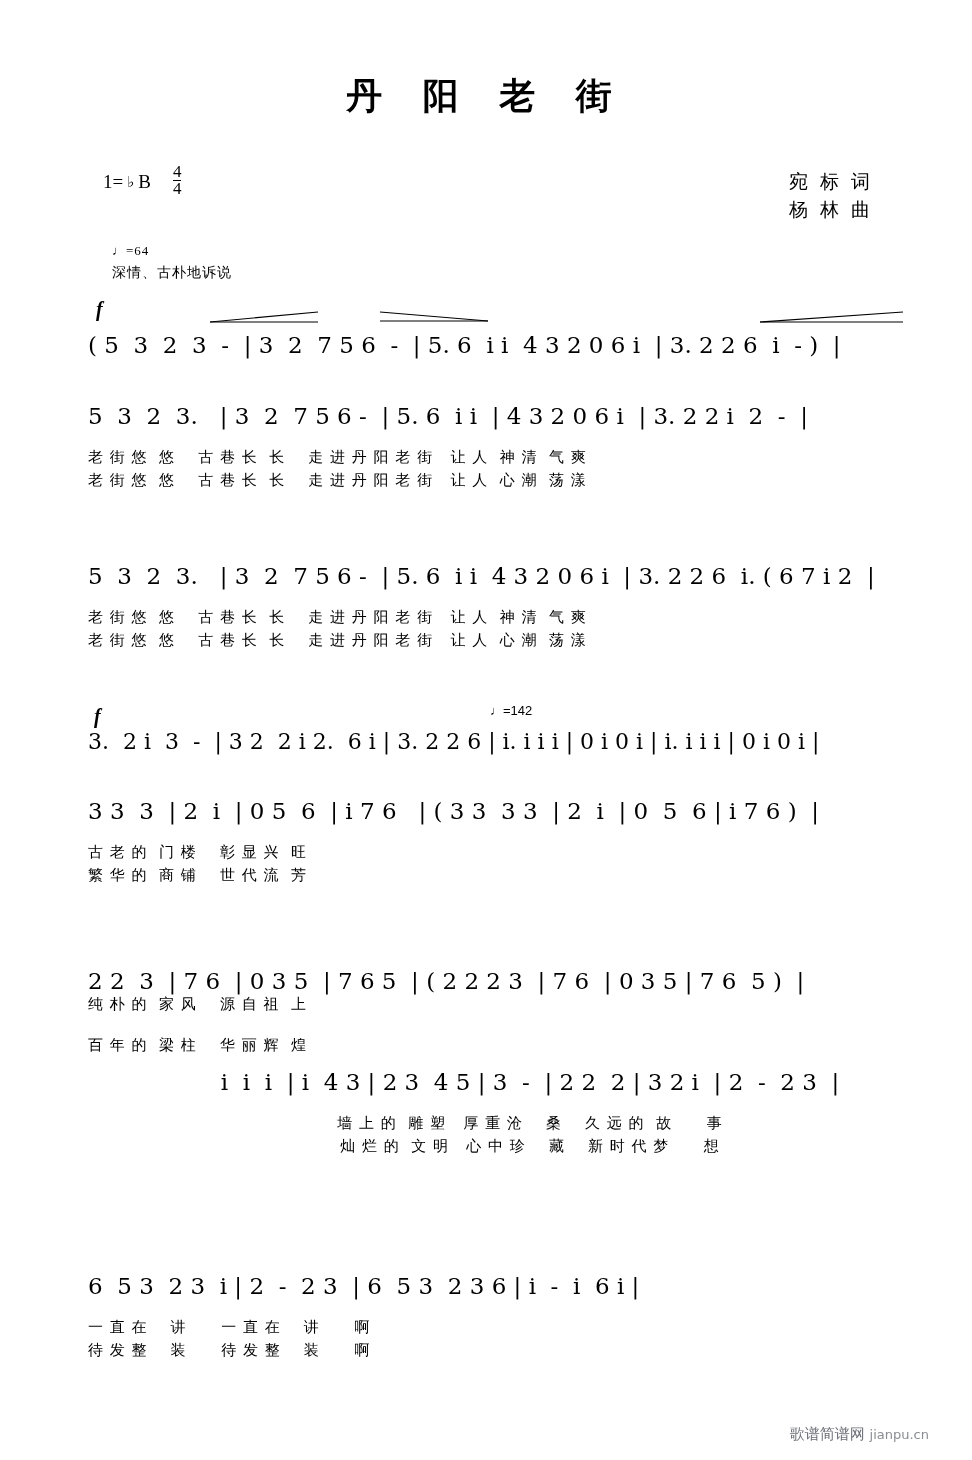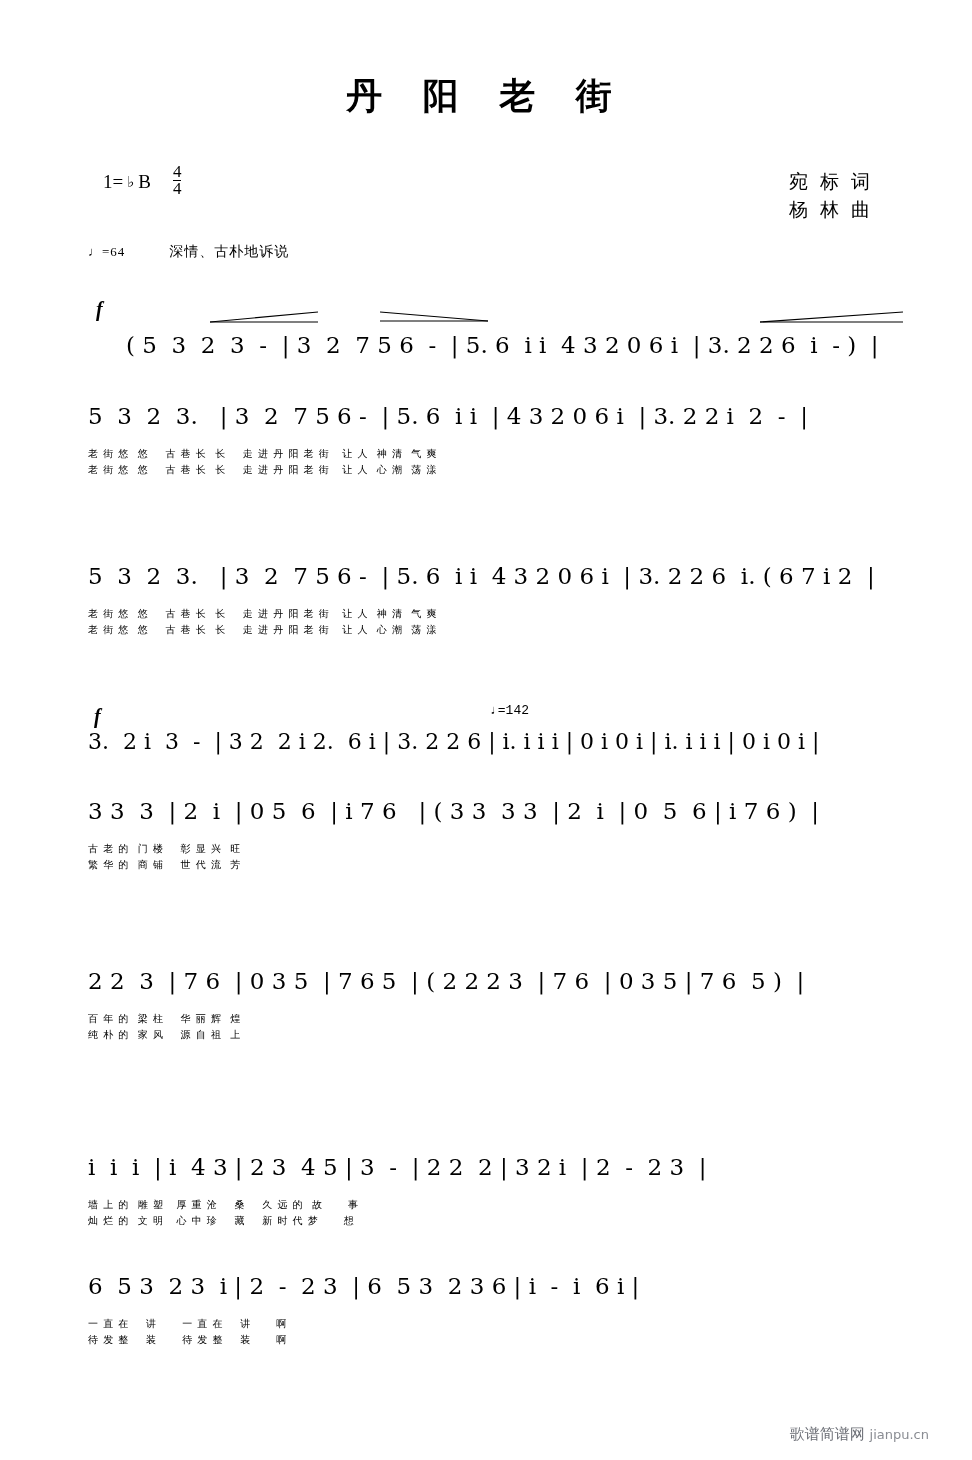--- a/index.html
+++ b/index.html
@@ -71,58 +71,59 @@
 
   
   .tempo-line {
     position: absolute;
     left: 88px;
     top: 243px;
     font-size: 14px;
     letter-spacing: 1px;
     display: flex;
     align-items: baseline;
-    gap: 20px;
+    gap: 5px;
+    flex-direction: column;
   }
   .tempo-line .metro { font-size: 13px; }
   .tempo-line .expr { font-size: 14px; font-family: "DejaVu Serif", serif; margin-left: 24px; }
 
   
   .system {
     position: absolute;
     left: 0;
     width: 972px;
   }
   .noteline {
     font-family: "DejaVu Serif", "Liberation Serif", serif;
     font-size: 23px;
     letter-spacing: 0px;
     white-space: pre;
     padding-left: 88px;
     line-height: 1.0;
   }
   .lyricline {
     font-family: "DejaVu Serif", "Liberation Serif", serif;
-    font-size: 10px;
+    font-size: 15px;
     white-space: pre;
     padding-left: 88px;
     letter-spacing: 1px;
     line-height: 1.55;
   }
   .dyn {
     position: absolute;
     font-style: italic;
     font-family: "Liberation Serif", serif;
     font-size: 20px;
     font-weight: bold;
   }
   .tempo-mark {
     position: absolute;
     font-size: 13px;
-    font-family: Liberation Mono, monospace;
+    font-family: Liberation Sans, sans-serif;
   }
   .hairpin {
     position: absolute;
     height: 12px;
   }
   .hairpin svg { display: block; }
 
   .watermark {
     position: absolute;
     right: 20px;
@@ -175,21 +176,21 @@
           <line x1="0" y1="2" x2="108" y2="11" stroke="#000" stroke-width="1.1"></line>
           <line x1="0" y1="11" x2="108" y2="11" stroke="#000" stroke-width="1.1"></line>
         </svg>
     </div>
     <div class="hairpin" style="left:760px; top:10px;">
       <svg width="145" height="14">
           <line x1="0" y1="12" x2="143" y2="2" stroke="#000" stroke-width="1.1"></line>
           <line x1="0" y1="12" x2="143" y2="12" stroke="#000" stroke-width="1.1"></line>
         </svg>
     </div>
-    <div class="noteline" style="padding-top:34px;margin-left:38px;">( 5  3  2  3  -  | 3  2  7 5 6  -  | 5. 6  i i  4 3 2 0 6 i  | 3. 2 2 6  i  - )  |</div>
+    <div class="noteline" style="padding-top:34px;">( 5  3  2  3  -  | 3  2  7 5 6  -  | 5. 6  i i  4 3 2 0 6 i  | 3. 2 2 6  i  - )  |</div>
   </div>
 
   <div class="system" style="top:405px;">
     <div class="noteline">5  3  2  3.   | 3  2  7 5 6 -  | 5. 6  i i  | 4 3 2 0 6 i  | 3. 2 2 i  2  -  |</div>
     <div class="lyricline" style="padding-top:18px;">老 街 悠  悠    古 巷 长  长    走 进 丹 阳 老 街   让 人  神 清  气 爽</div>
     <div class="lyricline">老 街 悠  悠    古 巷 长  长    走 进 丹 阳 老 街   让 人  心 潮  荡 漾</div>
   </div>
 
   <div class="system" style="top:565px;">
     <div class="noteline">5  3  2  3.   | 3  2  7 5 6 -  | 5. 6  i i  4 3 2 0 6 i  | 3. 2 2 6  i. ( 6 7 i 2  |</div>
@@ -204,25 +205,25 @@
   </div>
 
   <div class="system" style="top:800px;">
     <div class="noteline">3 3  3  | 2  i  | 0 5  6  | i 7 6   | ( 3 3  3 3  | 2  i  | 0  5  6 | i 7 6 )  |</div>
     <div class="lyricline" style="padding-top:18px;">古 老 的  门 楼    彰 显 兴  旺</div>
     <div class="lyricline">繁 华 的  商 铺    世 代 流  芳</div>
   </div>
 
   <div class="system" style="top:970px;">
     <div class="noteline">2 2  3  | 7 6  | 0 3 5  | 7 6 5  | ( 2 2 2 3  | 7 6  | 0 3 5 | 7 6  5 )  |</div>
+    <div class="lyricline">纯 朴 的  家 风    源 自 祖  上</div>
     <div class="lyricline" style="padding-top:18px;">百 年 的  梁 柱    华 丽 辉  煌</div>
-    <div class="lyricline">纯 朴 的  家 风    源 自 祖  上</div>
-  </div>
-
-  <div class="system" style="top:1156px;">
+  </div>
+
+  <div class="system" style="top:1071px;text-align:center;">
     <div class="noteline">i  i  i  | i  4 3 | 2 3  4 5 | 3  -  | 2 2  2 | 3 2 i  | 2  -  2 3  |</div>
     <div class="lyricline" style="padding-top:18px;">墙 上 的  雕 塑   厚 重 沧    桑    久 远 的  故      事</div>
     <div class="lyricline">灿 烂 的  文 明   心 中 珍    藏    新 时 代 梦      想</div>
   </div>
 
   <div class="system" style="top:1275px;">
     <div class="noteline">6  5 3  2 3  i | 2  -  2 3  | 6  5 3  2 3 6 | i  -  i  6 i |</div>
     <div class="lyricline" style="padding-top:18px;">一 直 在    讲      一 直 在    讲      啊</div>
     <div class="lyricline">待 发 整    装      待 发 整    装      啊</div>
   </div>

